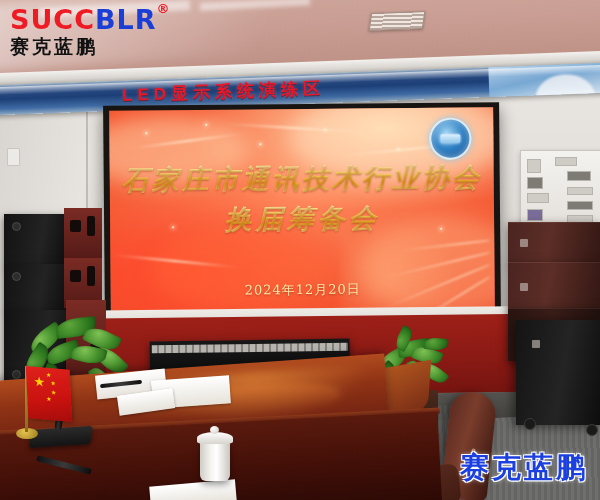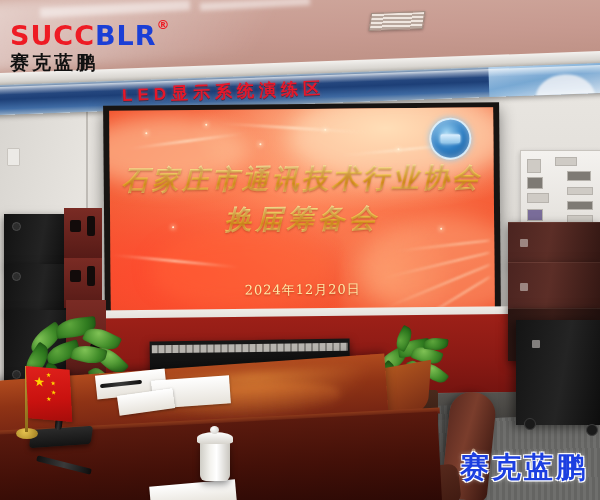--- a/index.html
+++ b/index.html
@@ -537,21 +537,21 @@
     position: absolute;
     width: 10px; height: 10px;
     border-radius: 50%;
     background: #1a1a1a;
     border: 1px solid #3a3a3a;
   }
 
   
   .logo {
     position: absolute;
-    left: 10px; top: 22px;
+    left: 10px; top: 6px;
     line-height: 1;
   }
   .logo-row {
     position: relative;
     font-size: 27px;
     font-weight: bold;
     letter-spacing: 1px;
     font-family: "DejaVu Sans", "Liberation Sans", sans-serif;
   }
   .logo-succ { color: #ee1b24; }

